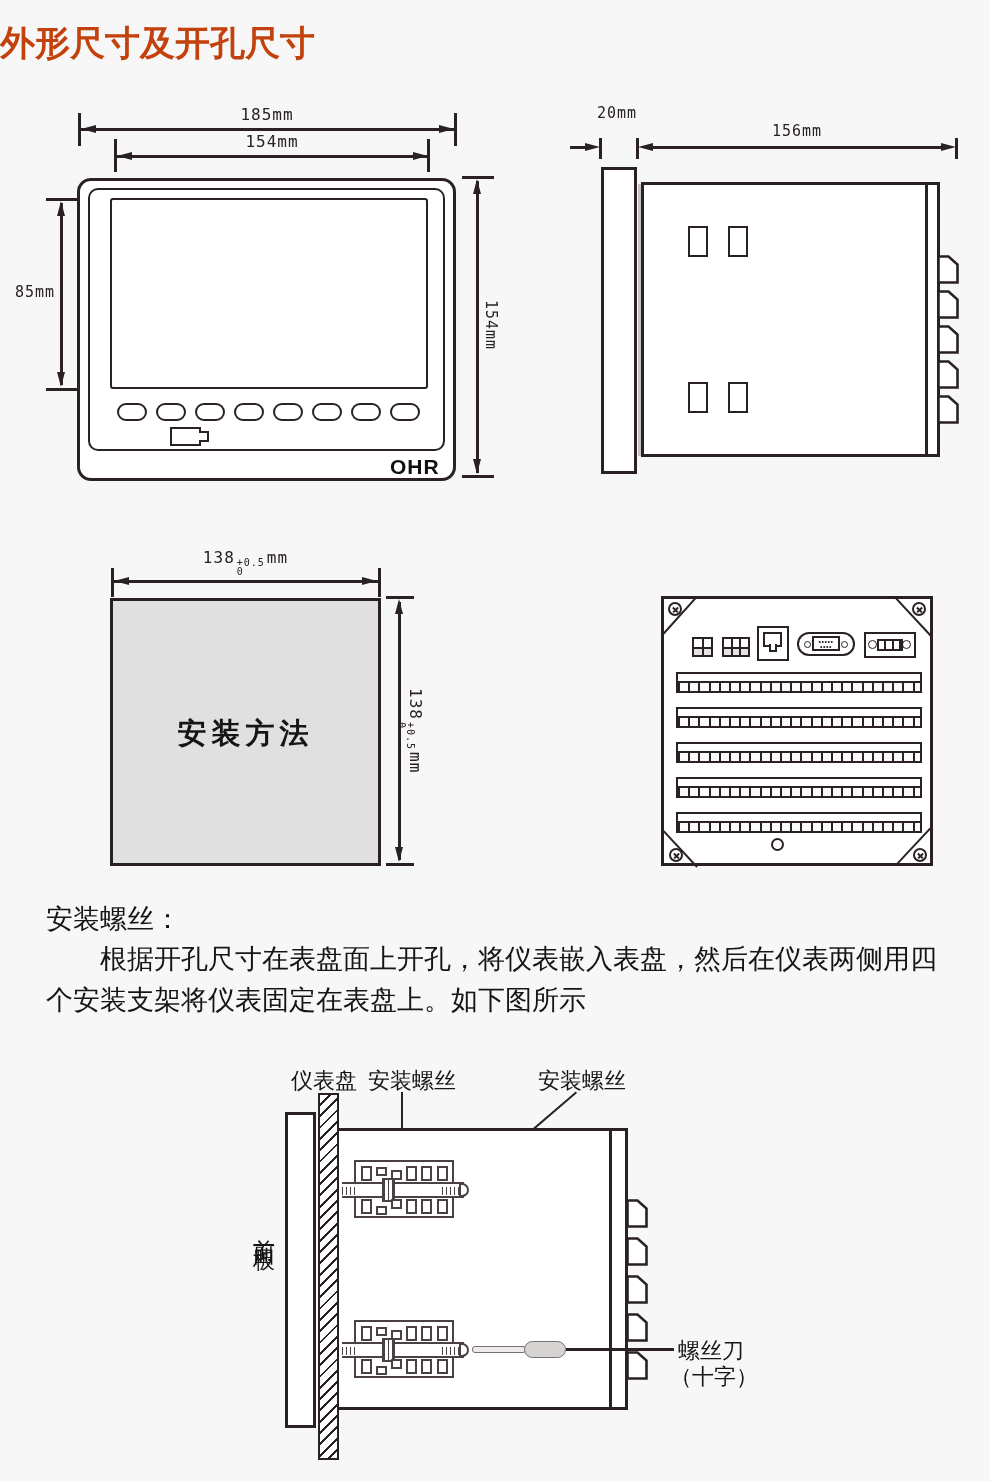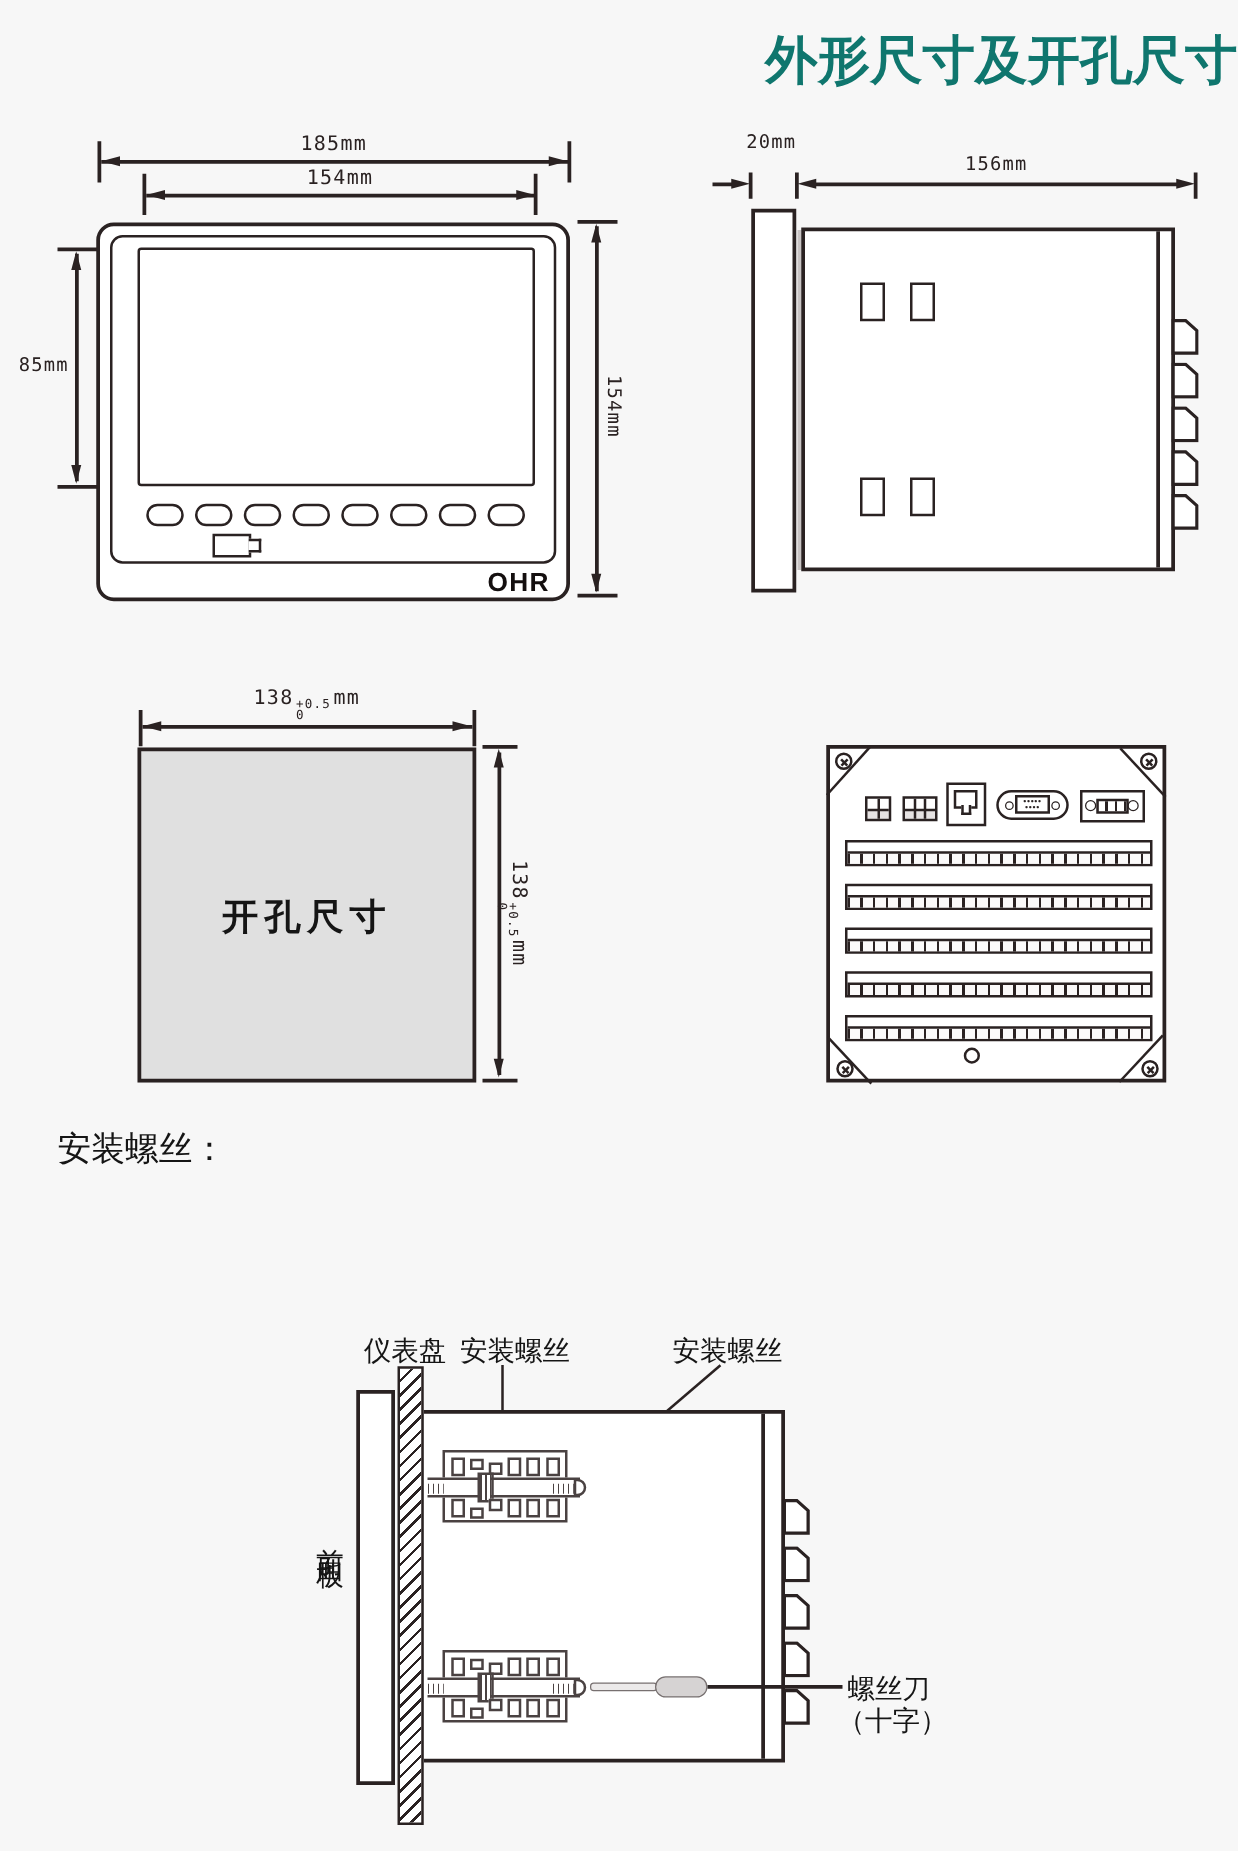--- a/index.html
+++ b/index.html
@@ -56,22 +56,22 @@
   .bracket .head{position:absolute;left:103px;top:21px;width:10px;height:14px;border:2px solid #4a4242;
         border-radius:0 8px 8px 0;background:#fff}
   .small-grid{position:absolute;border:2px solid var(--line);
         background:linear-gradient(#fff 50%,#e6e2e2 50%)}
 </style>
 </head>
 <body>
 
 <div class="page">
 
-  <div class="abs cjk" style="left:0;right:0;top:20px;text-align:right;font-size:42px;font-weight:bold;
-       font-family:'Liberation Sans',sans-serif;color:#0f766e">外形尺寸及开孔尺寸</div>
+  <div class="abs cjk" style="left:0;right:0;top:20px;text-align:left;font-size:35px;font-weight:bold;
+       font-family:'Liberation Sans',sans-serif;color:#c2410c">外形尺寸及开孔尺寸</div>
 
   <div>
 
     <div class="ln" style="left:78px;top:113px;width:2.5px;height:33px"></div>
     <div class="ln" style="left:454px;top:113px;width:2.5px;height:33px"></div>
     <div class="ln" style="left:81px;top:128px;width:374px;height:2.5px"></div>
     <div class="ar ar-l" style="left:81px;top:124.5px"></div>
     <div class="ar ar-r" style="left:439px;top:124.5px"></div>
     <div class="dimtext center" style="left:78px;width:378px;top:105px;font-size:16px">185mm</div>
 
@@ -164,21 +164,21 @@
           <i>0</i>
         </span><span>mm</span>
     </div>
     <div class="ln" style="left:111px;top:568px;width:2.5px;height:29px"></div>
     <div class="ln" style="left:378px;top:568px;width:2.5px;height:29px"></div>
     <div class="ln" style="left:114px;top:580px;width:264px;height:2.5px"></div>
     <div class="ar ar-l" style="left:114px;top:577px"></div>
     <div class="ar ar-r" style="left:362px;top:577px"></div>
 
     <div class="box" style="left:110px;top:598px;width:271px;height:268px;background:#e0e0e0"></div>
-    <div class="abs cjk center" style="left:110px;width:271px;top:714px;font-size:29px;font-weight:bold;letter-spacing:5px">开孔尺寸</div>
+    <div class="abs cjk center" style="left:110px;width:271px;top:714px;font-size:29px;font-weight:bold;letter-spacing:5px">安装方法</div>
 
     <div class="ln" style="left:386px;top:596px;width:28px;height:2.5px"></div>
     <div class="ln" style="left:386px;top:863px;width:28px;height:2.5px"></div>
     <div class="ln" style="left:398px;top:602px;width:2.5px;height:258px"></div>
     <div class="ar ar-u" style="left:395px;top:599px"></div>
     <div class="ar ar-d" style="left:395px;top:847px"></div>
     <div class="dimtext rot90" style="left:425px;top:688px;font-size:16px">
       <span>138</span><span class="tol">
           <i>+0.5</i>
           <i>0</i>
@@ -252,20 +252,21 @@
         <div class="teeth"></div>
       </div>
     <div class="strip" style="top:812px">
         <div class="teeth"></div>
       </div>
 
     <div class="abs" style="left:771px;top:838px;width:13px;height:13px;border:2.5px solid var(--line);border-radius:50%;background:#fff"></div>
   </div>
 
   <div class="abs cjk" style="left:46px;top:901px;font-size:27px">安装螺丝：</div>
+  <p class="abs cjk" style="left:46px;top:939px;width:912px;font-size:27px;line-height:41px;text-indent:2em">根据开孔尺寸在表盘面上开孔，将仪表嵌入表盘，然后在仪表两侧用四个安装支架将仪表固定在表盘上。如下图所示</p>
 
   <div>
 
     <div class="abs cjk" style="left:291px;top:1066px;font-size:22px">仪表盘</div>
     <div class="abs cjk" style="left:368px;top:1066px;font-size:22px">安装螺丝</div>
     <div class="abs cjk" style="left:538px;top:1066px;font-size:22px">安装螺丝</div>
 
     <div class="ln" style="left:401px;top:1092px;width:2px;height:70px"></div>
     <div class="diag" style="left:577px;top:1093px;width:146px;transform:rotate(139.4deg)"></div>
 

